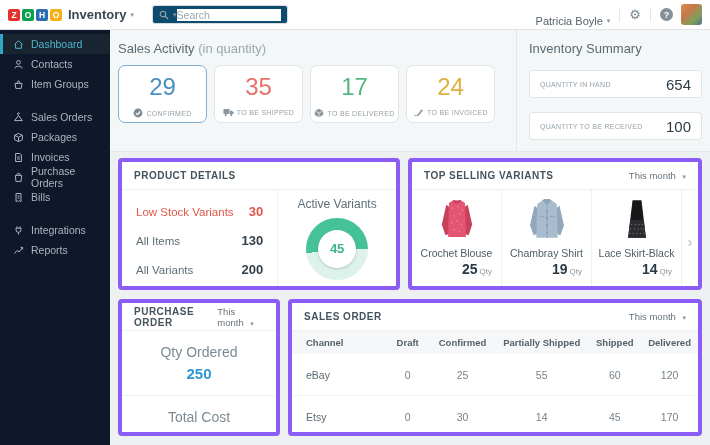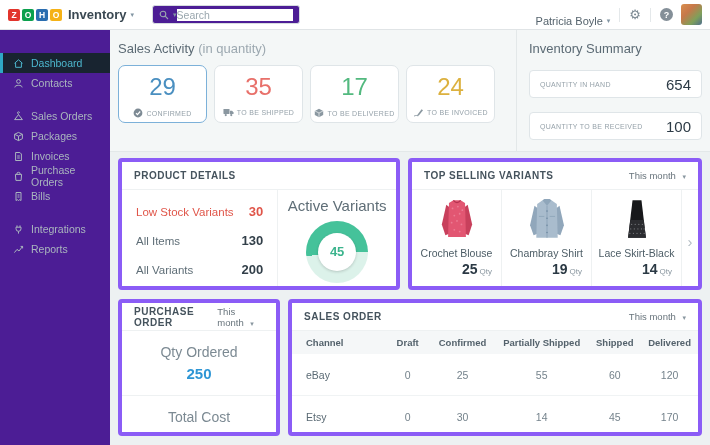--- a/index.html
+++ b/index.html
@@ -8,36 +8,36 @@
 
   
   .topbar { position:absolute; left:0; top:0; width:710px; height:30px; background:#fff;
             border-bottom:1px solid #e0e4e6; display:flex; align-items:center; padding:0 8px; z-index:3; }
   .logo { display:flex; align-items:center; cursor:pointer; }
   .logo-tiles { display:flex; gap:2px; }
   .logo-tile { width:12px; height:12px; border-radius:2px; color:#fff; font-size:8.5px; font-weight:bold;
                display:flex; align-items:center; justify-content:center; }
   .app-name { margin-left:6px; font-size:13px; font-weight:bold; color:#3a4852; }
   .caret { font-size:7px; color:#8295a3; margin-left:4px; }
-  .searchbox { margin-left:18px; width:148px; height:19px; background:#4c1d95; border:1px solid #d6dcdf;
+  .searchbox { margin-left:18px; width:136px; height:19px; background:#0c4a6e; border:1px solid #d6dcdf;
                border-radius:3px; display:flex; align-items:center; padding:0 6px;justify-content:space-between; }
   .searchbox input { border:none; outline:none; flex:1; font-size:10.5px; color:#55636d; min-width:0;
                      font-family:"Liberation Sans", sans-serif; }
   .searchbox input::placeholder { color:#9aa7ae; }
   .top-spacer { flex:1; }
   .user { display:flex; align-items:center; font-size:11px; color:#55636d; cursor:pointer;margin-top:12px; }
   .top-sep { width:1px; height:14px; background:#e4e8ea; margin:0 9px; }
   .gear { font-size:13px; color:#7c8a93; cursor:pointer; line-height:1; }
   .help { width:13px; height:13px; border-radius:50%; background:#848f98; color:#fff; font-size:9px; font-weight:bold;
           display:flex; align-items:center; justify-content:center; cursor:pointer; }
   .avatar { width:21px; height:21px; border-radius:3px; margin-left:8px; cursor:pointer;
             background:linear-gradient(135deg,#d98f4e 0%,#c7784a 35%,#7fa05a 70%,#4e6e8e 100%); }
 
   
-  .sidebar { position:absolute; left:0; top:30px; width:110px; height:415px; background:#4c1d95; padding-top:23px; }
+  .sidebar { position:absolute; left:0; top:30px; width:110px; height:415px; background:#0f172a; padding-top:4px; }
   .side-item { display:flex; align-items:center; height:20px; padding-left:10px; color:#aab6be;
                font-size:10.5px; cursor:pointer; border-left:3px solid transparent; }
   .side-item.active { color:#4db7ce; background:#182430; border-left-color:#2fa8c5; }
   .side-item.group-start { margin-top:13px; }
   .sicon { width:11px; height:11px; margin-right:7px; display:flex; align-items:center; }
   .sicon svg { width:11px; height:11px; stroke:currentColor; fill:none; stroke-width:1; }
 
   
   .main { position:absolute; left:110px; top:30px; width:600px; height:415px; background:#edf1f2; }
 
@@ -71,21 +71,21 @@
   .period .caret { color:#8a97a0; }
 
   .pd-card { width:282px; height:132px; }
   .pd-body { display:flex; height:103px; }
   .pd-list { flex:1.08; padding:7px 14px 0; }
   .pd-row { display:flex; justify-content:space-between; align-items:center; height:29px; }
   .pd-label { font-size:11.5px; color:#5f6e77; }
   .pd-value { font-size:13px; font-weight:bold; color:#323f49; }
   .pd-row.alert .pd-label, .pd-row.alert .pd-value { color:#e0564a; }
   .pd-chart { flex:1; border-left:1px solid #eef1f2; text-align:center; padding-top:7px; }
-  .pd-chart-label { font-size:15px; color:#5f6e77; }
+  .pd-chart-label { font-size:12px; color:#5f6e77; }
   .donut { width:62px; height:62px; border-radius:50%; margin:7px auto 0; position:relative; }
   .donut-hole { position:absolute; left:12px; top:12px; width:38px; height:38px; background:#fff;
                 border-radius:50%; box-shadow:0 1px 3px rgba(0,0,0,.18); line-height:38px;
                 font-size:13px; font-weight:bold; color:#3cb48d; text-align:center; }
 
   .tsv-card { flex:1; height:132px; }
   .tsv-body { display:flex; height:103px; }
   .variant { flex:1; border-right:1px solid #eef1f2; text-align:center; padding-top:5px; }
   .variant svg { height:50px; display:block; margin:0 auto; }
   .v-name { font-size:10.5px; color:#4d5d66; margin-top:2px; }
@@ -157,20 +157,28 @@
     <span>Dashboard</span>
   </div>
   <div class="side-item">
     <span class="sicon">
       <svg viewBox="0 0 11 11">
           <circle cx="5.5" cy="3.4" r="1.9"></circle>
           <path d="M1.8 9.4 C1.8 6.6 9.2 6.6 9.2 9.4"></path>
         </svg>
       </span>
     <span>Contacts</span>
+  </div>
+  <div class="side-item">
+    <span class="sicon">
+      <svg viewBox="0 0 11 11">
+          <path d="M2 4.4 H9 L8.2 9.4 H2.8 Z M3.6 4.4 L5.5 1.6 L7.4 4.4"></path>
+        </svg>
+      </span>
+    <span>Item Groups</span>
   </div>
 
   <div class="side-item group-start">
     <span class="sicon">
       <svg viewBox="0 0 11 11">
           <path d="M5.5 3.6 V2.8 a1 1 0 1 1 1-1 M5.5 3.6 L1.6 8.6 H9.4 Z"></path>
         </svg>
       </span>
     <span>Sales Orders</span>
   </div>

